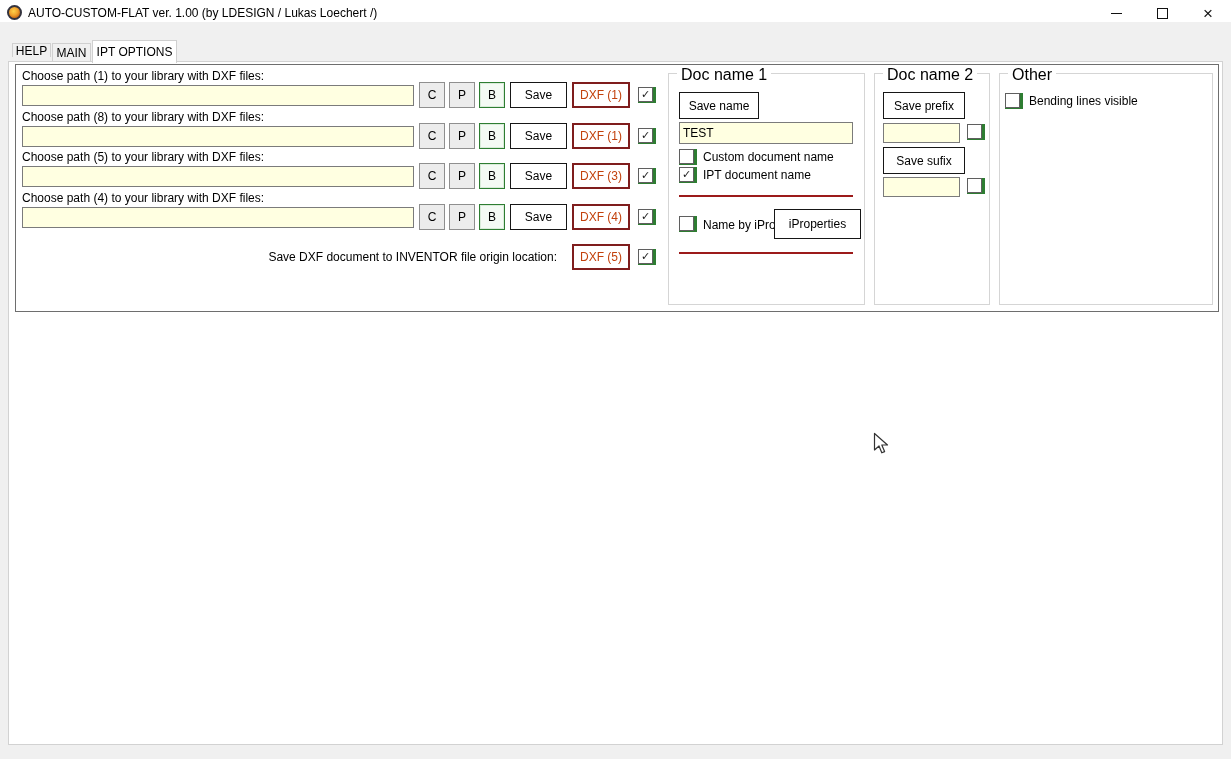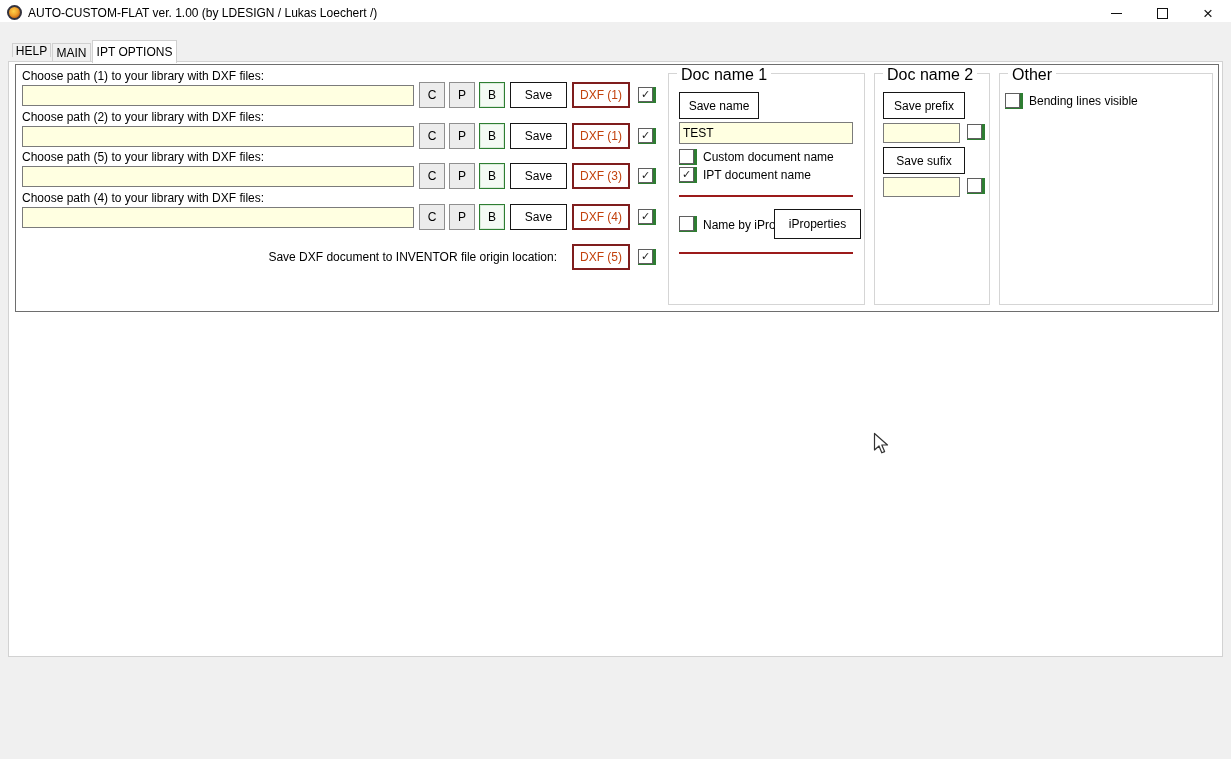--- a/index.html
+++ b/index.html
@@ -17,21 +17,21 @@
        font-size:14px;color:#111;cursor:default}
   .cap .maxbox{width:9px;height:9px;border:1px solid #111}
   .cap .minline{width:11px;height:0;border-top:1px solid #111}
 
   
   .tab{position:absolute;box-sizing:border-box;display:flex;align-items:center;justify-content:center;
        font-size:12px;color:#000;background:#f0f0f0;border:1px solid #d0d0d0;border-bottom:none;cursor:default}
   .tab.active{background:#ffffff;z-index:6}
 
   
-  .page{position:absolute;left:8px;top:61px;width:1215px;height:596px;background:#fff;
+  .page{position:absolute;left:8px;top:61px;width:1215px;height:684px;background:#fff;
         border:1px solid #d2d2d2;box-sizing:border-box;z-index:1}
   .panel{position:absolute;left:6px;top:2px;width:1204px;height:248px;background:#fff;
          border:1px solid #6e6e6e;box-sizing:border-box}
 
   .input{position:absolute;background:#ffffe1;border:1px solid #7b7b7b;font-family:"Liberation Sans",sans-serif;
          font-size:12px;padding:0 3px;box-sizing:border-box;color:#000;outline:none}
   .btn{position:absolute;box-sizing:border-box;display:flex;align-items:center;justify-content:center;
        font-family:"Liberation Sans",sans-serif;font-size:12px;color:#000;cursor:default;user-select:none}
   .btn-gray{background:#ececec;border:1px solid #8f8f8f}
   .btn-green{background:#f4faf4;border:1px solid #2e7d32;box-shadow:inset 0 0 0 1px #d9ecd9}
@@ -76,21 +76,21 @@
     <input class="input" style="left: 6px; top: 20px; width: 392px; height: 21px;" value="">
     <div class="btn btn-gray" style="left:403px;top:17px;width:26px;height:26px">C</div>
     <div class="btn btn-gray" style="left:433px;top:17px;width:26px;height:26px">P</div>
     <div class="btn btn-green" style="left:463px;top:17px;width:26px;height:26px">B</div>
     <div class="btn btn-black" style="left:494px;top:17px;width:57px;height:26px">Save</div>
     <div class="btn btn-red" style="left:556px;top:17px;width:58px;height:26px">DXF (1)</div>
     <div class="chk" style="left:622px;top:22px">
       <span class="box">✓</span>
     </div>
 
-    <span class="lbl" style="left:6px;top:45px">Choose path (2) to your library with DXF files:</span>
+    <span class="lbl" style="left:6px;top:45px">Choose path (8) to your library with DXF files:</span>
     <input class="input" style="left: 6px; top: 61px; width: 392px; height: 21px;" value="">
     <div class="btn btn-gray" style="left:403px;top:58px;width:26px;height:26px">C</div>
     <div class="btn btn-gray" style="left:433px;top:58px;width:26px;height:26px">P</div>
     <div class="btn btn-green" style="left:463px;top:58px;width:26px;height:26px">B</div>
     <div class="btn btn-black" style="left:494px;top:58px;width:57px;height:26px">Save</div>
     <div class="btn btn-red" style="left:556px;top:58px;width:58px;height:26px">DXF (1)</div>
     <div class="chk" style="left:622px;top:63px">
       <span class="box">✓</span>
     </div>
 

